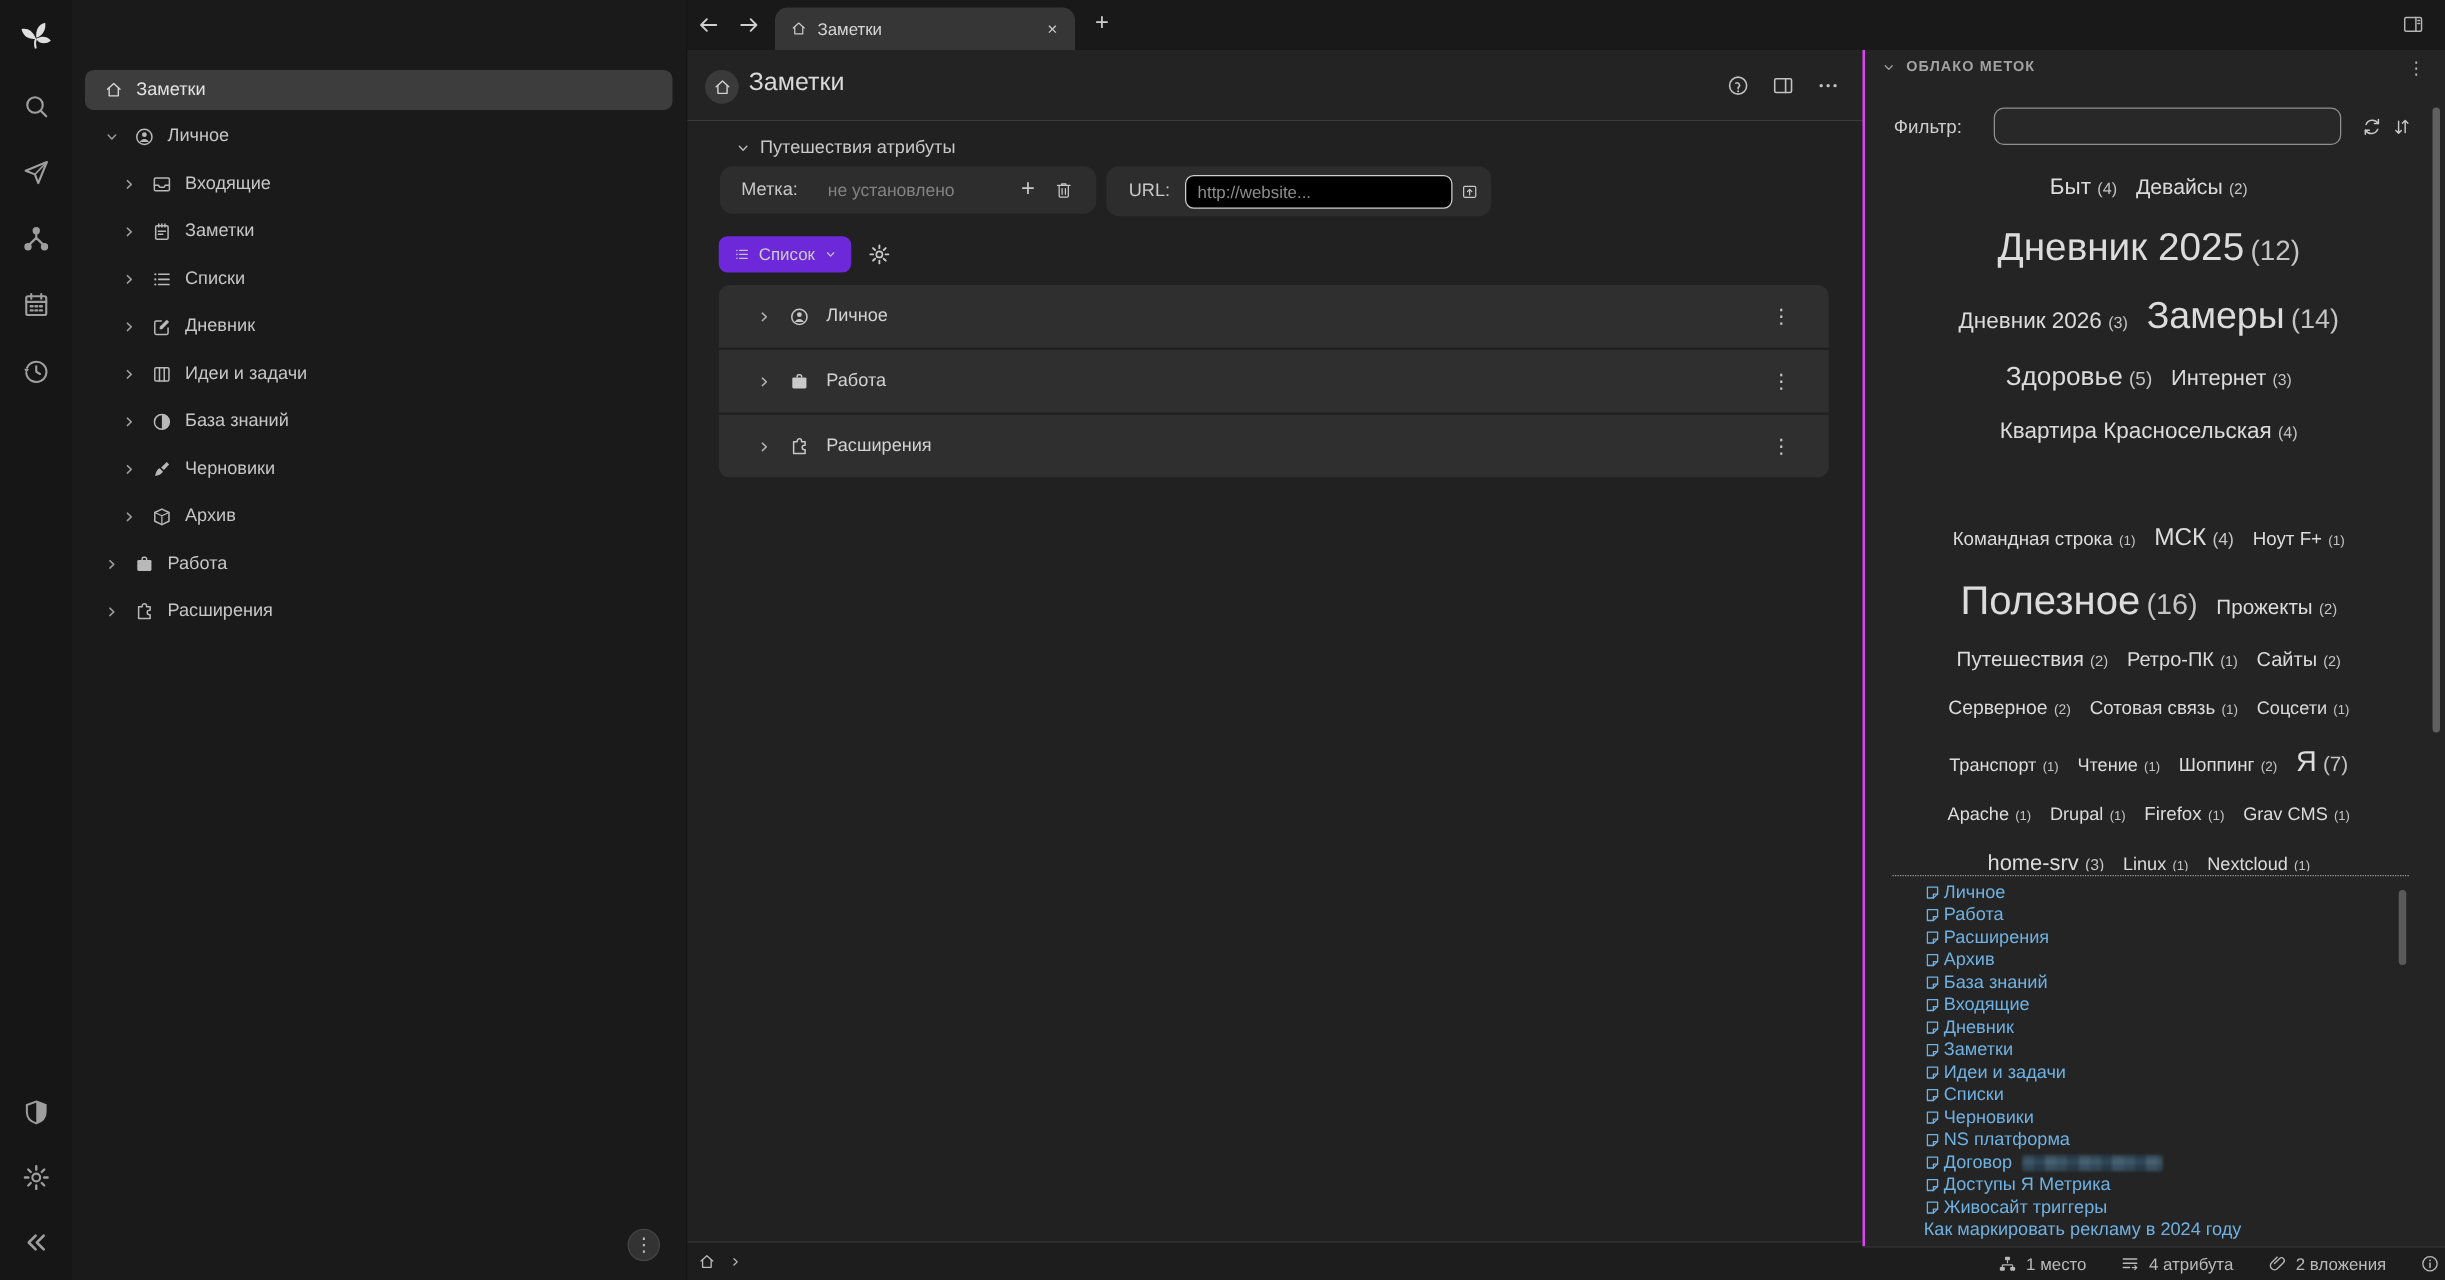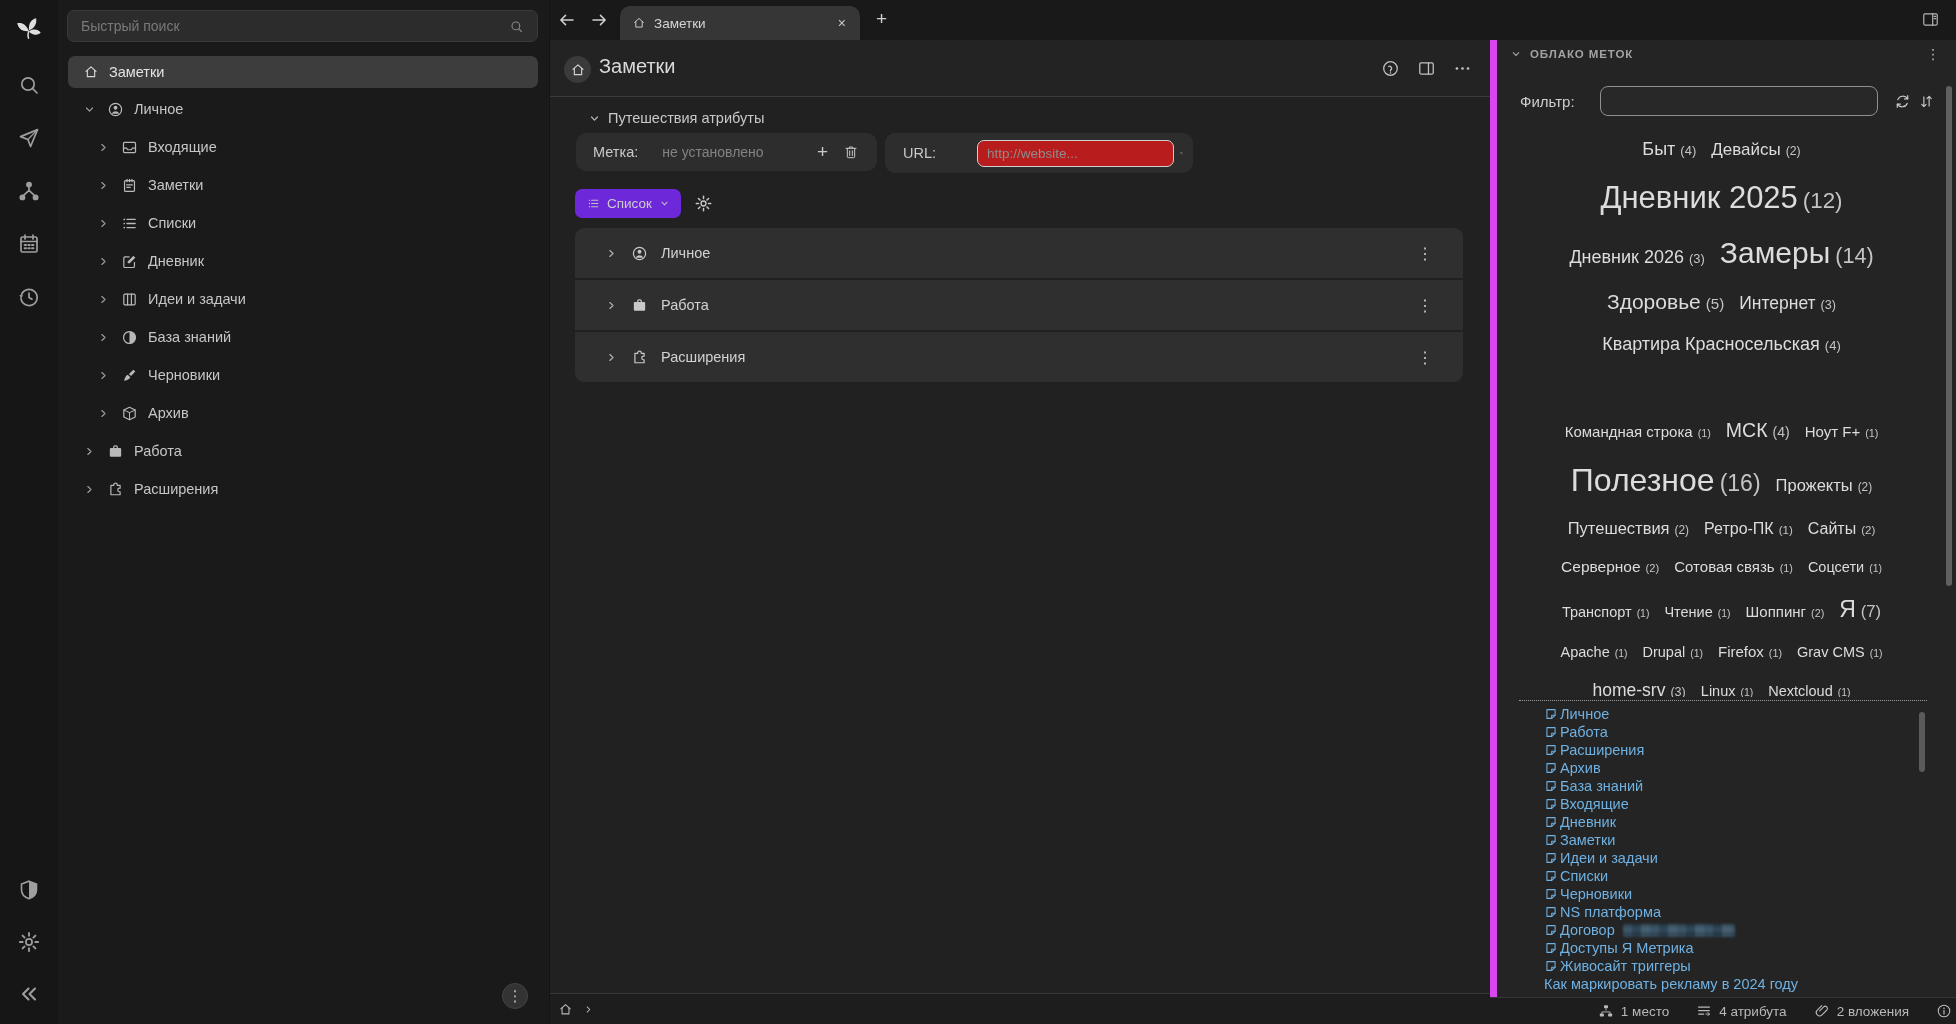--- a/index.html
+++ b/index.html
@@ -69,22 +69,22 @@
   .promoted-row .icon{width:13px;height:13px;color:#b5b5b5;}
   .pills-row{position:absolute;left:26px;top:36px;display:flex;gap:8px;}
   .pill{background:#2d2d2d;border-radius:10px;display:flex;align-items:center;}
   .pill-metka{width:301px;height:38px;padding:0 18px 0 17px;}
   .pill-metka .plabel{font-size:14.5px;color:#c9c9c9;}
   .pill-metka .pvalue{font-size:14px;color:#838383;margin-left:24px;flex:1;}
   .pill-metka .plus{font-size:19px;color:#c9c9c9;cursor:pointer;margin-right:15px;}
   .pill-metka .icon{width:16px;height:16px;color:#c9c9c9;cursor:pointer;}
   .pill-url{width:308px;height:40px;padding:0 10px 0 18px;}
   .pill-url .plabel{font-size:14.5px;color:#c9c9c9;margin-right:12px;}
-  .url-input{width:220px;height:27px;background:#b91c1c;border:1px solid #cfcfcf;border-radius:7px;
-    color:#d0d0d0;font-size:13.5px;padding:0 9px;font-family:"Liberation Sans",sans-serif;outline:none;margin-left:29px;}
+  .url-input{width:220px;height:27px;background:#000000;border:1px solid #cfcfcf;border-radius:7px;
+    color:#d0d0d0;font-size:13.5px;padding:0 9px;font-family:"Liberation Sans",sans-serif;outline:none;}
   .url-input::placeholder{color:#8d8d8d;}
   .pill-url .icon{width:16px;height:16px;color:#c9c9c9;margin-left:6px;cursor:pointer;}
   .view-row{position:absolute;left:25px;top:92px;display:flex;align-items:center;gap:13px;}
   .view-btn{height:29px;background:#6d28d9;border-radius:7px;padding:0 11px 0 12px;display:flex;
     align-items:center;gap:7px;font-size:13.5px;color:#cdcdcd;cursor:pointer;}
   .view-btn .icon{width:13px;height:13px;color:#c2c2c2;}
   .view-btn .icon.cd{width:11px;height:11px;}
   .gear-btn{width:19px;height:19px;color:#c9c9c9;cursor:pointer;}
   #sections{position:absolute;left:25px;top:131px;width:888px;}
   .section-row{height:50px;background:#2f2f2f;margin-bottom:2px;display:flex;align-items:center;
@@ -98,21 +98,21 @@
     cursor:pointer;padding:4px;}
 
   
   #main-bottom-bar{position:absolute;left:550px;bottom:0;width:940px;height:31px;background:#1d1d1d;
     border-top:1px solid #363636;display:flex;align-items:center;padding-left:8px;gap:10px;}
   #main-bottom-bar .icon{width:15px;height:15px;color:#b9b9b9;cursor:pointer;}
   #main-bottom-bar .icon.small{width:11px;height:11px;}
 
   
   #right-panel{position:absolute;left:1490px;top:40px;width:466px;bottom:27px;background:#242424;
-    border-left:7px solid #d946ef;overflow:hidden;}
+    border-left:2px solid #d946ef;overflow:hidden;}
   .rp-header{position:absolute;left:13px;top:8px;display:flex;align-items:center;gap:8px;cursor:pointer;}
   .rp-header .icon{width:12px;height:12px;color:#9f9f9f;}
   .rp-title{font-size:11.5px;font-weight:bold;letter-spacing:.9px;color:#a3a3a3;}
   .rp-kebab{position:absolute;right:12px;top:4px;color:#b5b5b5;font-size:14px;cursor:pointer;padding:2px 4px;}
   .filter-row{position:absolute;left:0;top:46px;width:100%;height:32px;}
   .filter-label{position:absolute;left:23px;top:7px;font-size:15px;color:#cdcdcd;text-align:center;}
   .filter-input{position:absolute;left:103px;top:0;width:278px;height:30px;background:#282828;
     border:1px solid #909090;border-radius:8px;outline:none;color:#ddd;padding:0 9px;
     font-family:"Liberation Sans",sans-serif;}
   .filter-row .fi{position:absolute;width:17px;height:17px;color:#c9c9c9;top:7px;cursor:pointer;}
@@ -192,29 +192,20 @@
             <circle cx="12" cy="12" r="3.1"></circle>
             <path d="M12 2.9v2.8M12 18.3v2.8M2.9 12h2.8M18.3 12h2.8M5.6 5.6l2 2M16.4 16.4l2 2M18.4 5.6l-2 2M7.6 16.4l-2 2" stroke-width="1.9"></path>
           </svg></div>
         <div class="ab-item"><svg viewBox="0 0 24 24" fill="none" stroke="currentColor" stroke-width="2.1" stroke-linecap="round" stroke-linejoin="round">
             <path d="M11.5 6.5 6 12l5.5 5.5M18 6.5 12.5 12l5.5 5.5"></path>
           </svg></div>
       </div>
   </div>
 
   <div id="tree-panel">
-    <div class="quick-search">
-      <span class="qs-ph">Быстрый поиск</span>
-      <span class="qs-icon icon" id="qs-icon">
-          <svg viewBox="0 0 24 24" fill="none" stroke="currentColor" stroke-width="1.7" stroke-linecap="round" stroke-linejoin="round">
-            <circle cx="11" cy="11" r="6.2"></circle>
-            <path d="M15.7 15.7 20 20"></path>
-          </svg>
-        </span>
-    </div>
     <div class="tree-selected">
       <span class="icon" id="ts-icon">
           <svg viewBox="0 0 24 24" fill="none" stroke="currentColor" stroke-width="1.7" stroke-linecap="round" stroke-linejoin="round">
             <path d="M4.5 11 12 4.2 19.5 11"></path>
             <path d="M6.5 9.4V19h11V9.4"></path>
           </svg>
         </span>
       <span class="lbl">Заметки</span>
     </div>
     <div id="tree-list">

